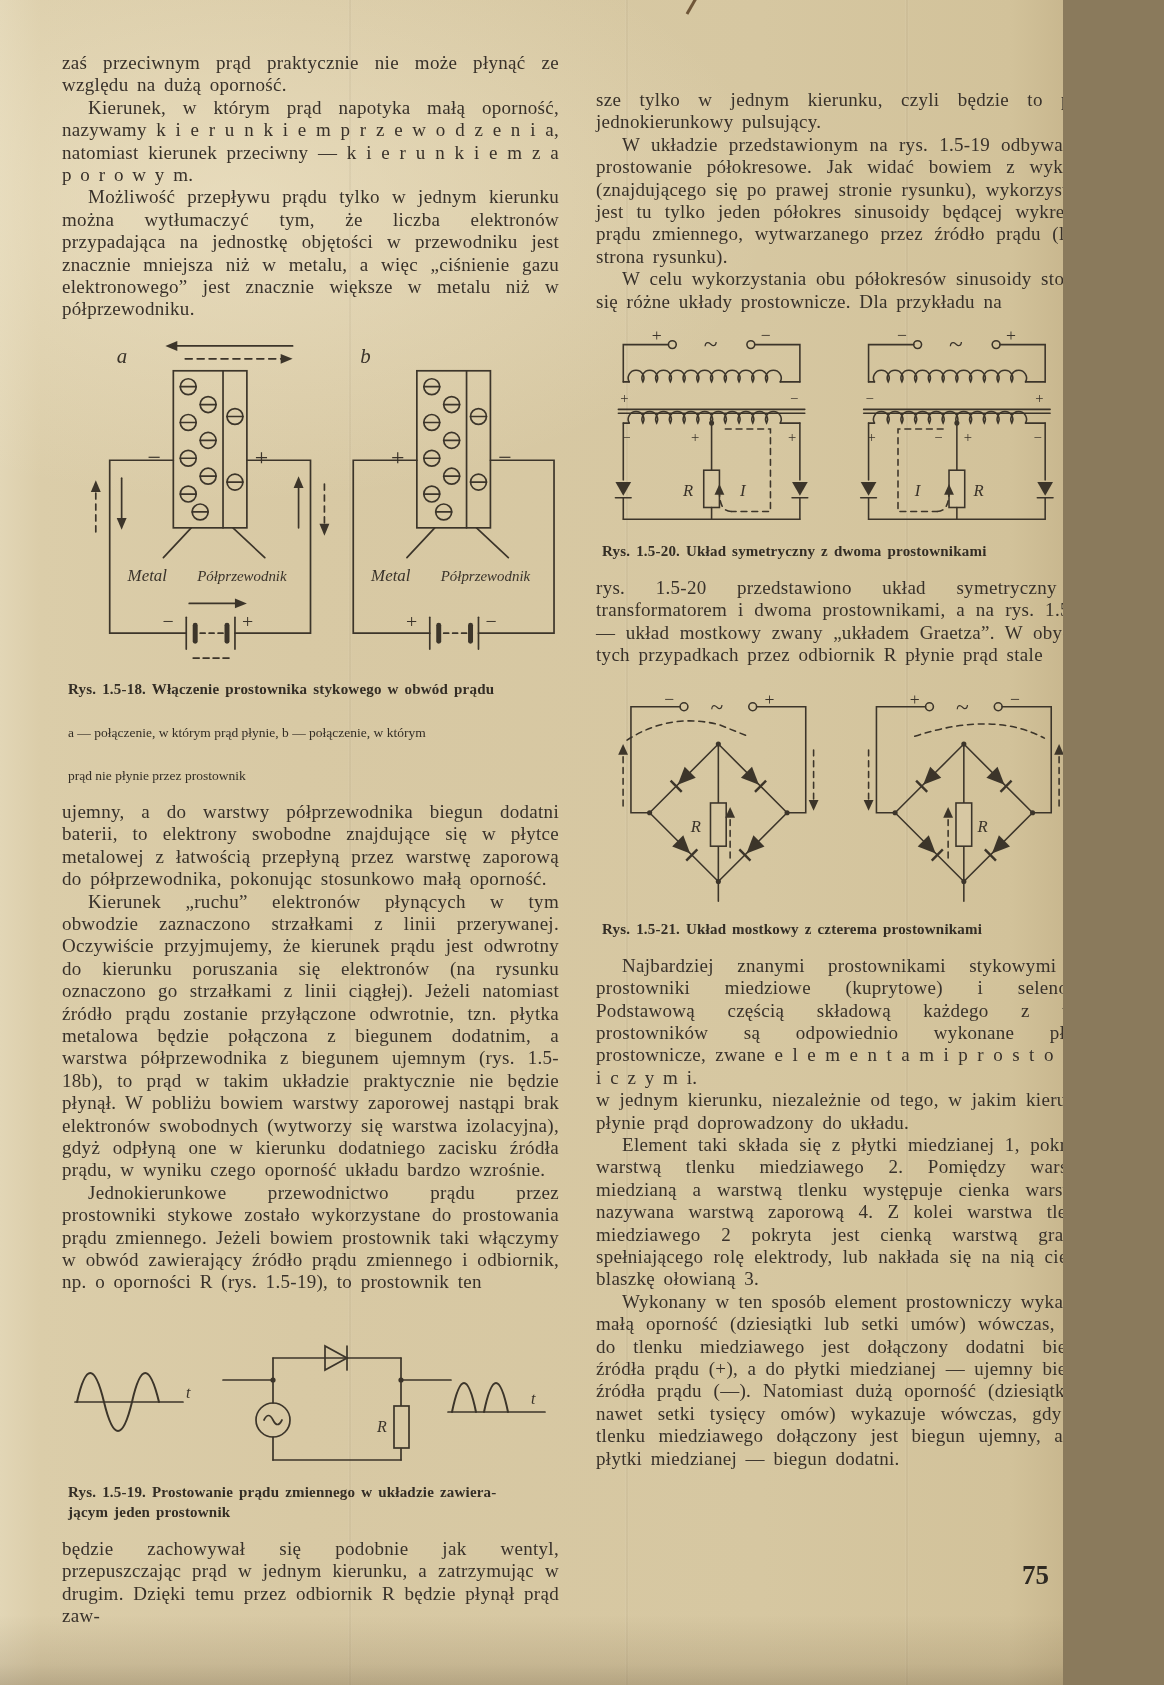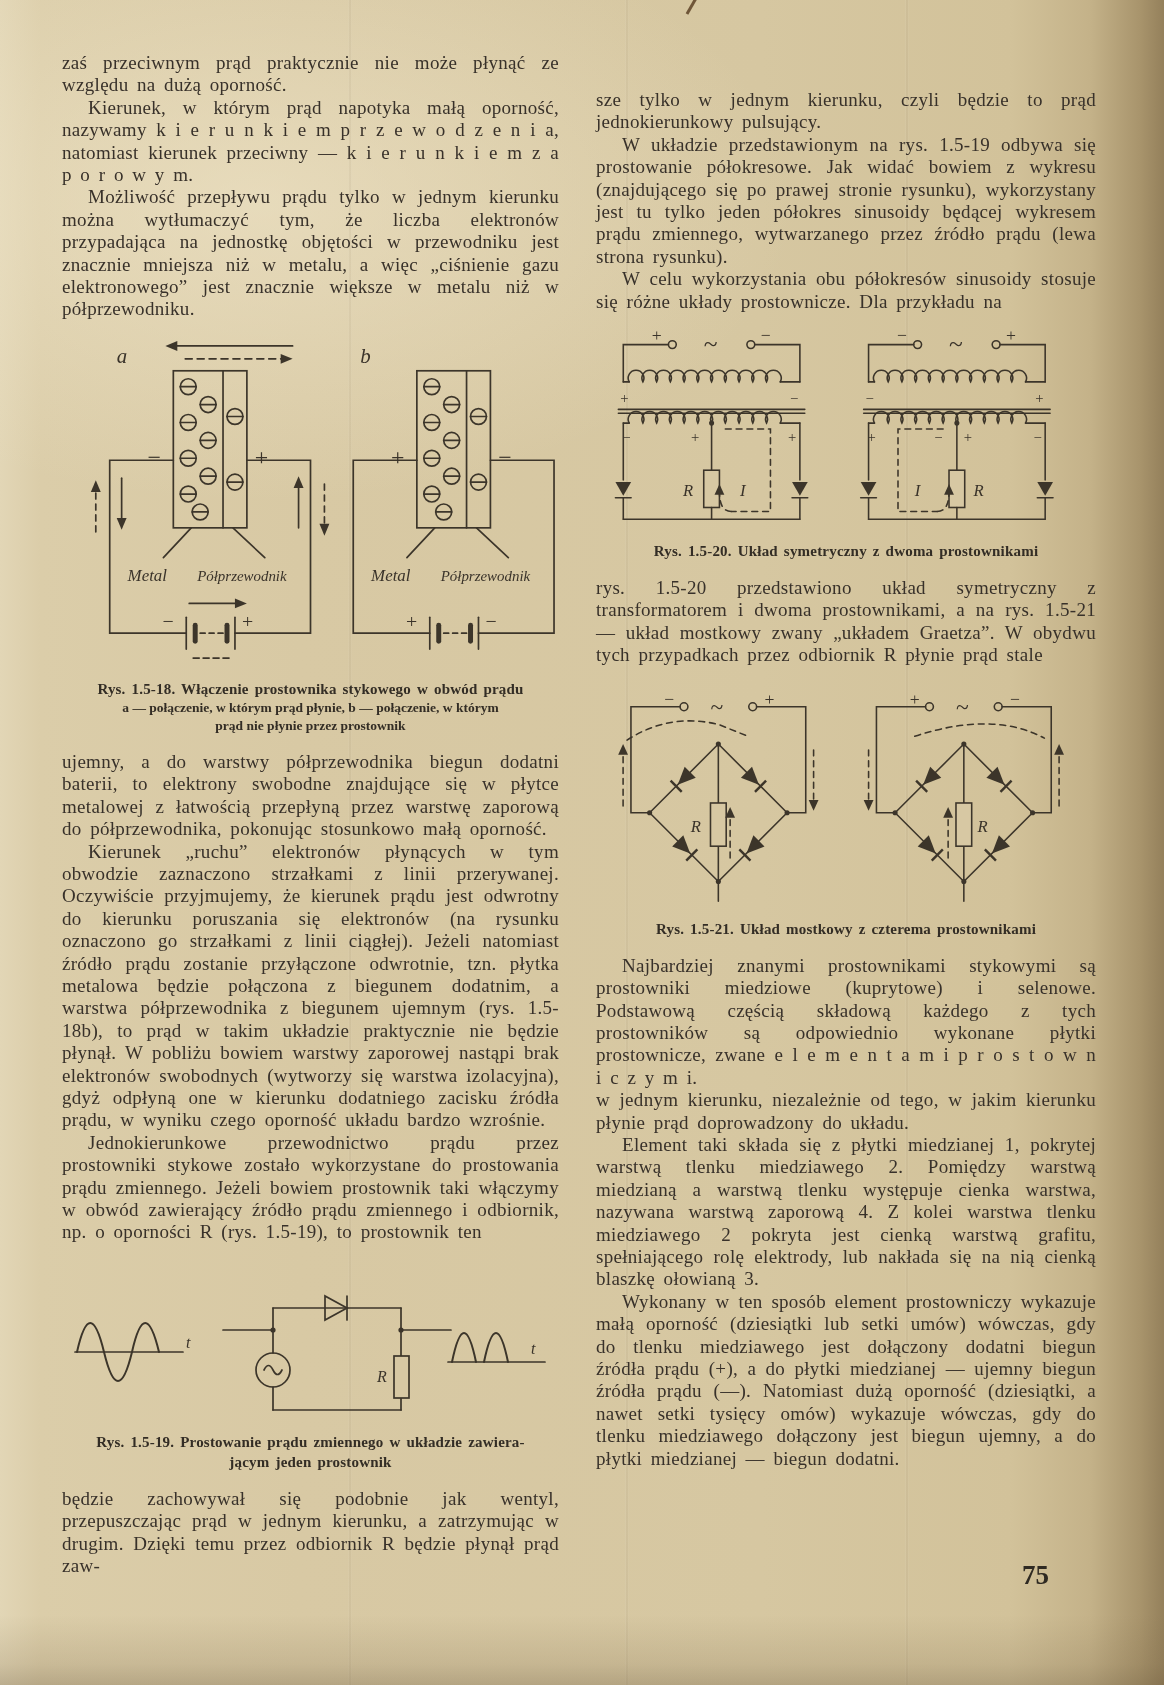--- a/index.html
+++ b/index.html
@@ -1,17 +1,17 @@
 <!DOCTYPE html>
 <html><head>
 <meta charset="utf-8">
 <style>
   html,body{margin:0;padding:0;background:#8a7a5c;}
   .page{
-    position:relative;width:1164px;height:1685px;overflow:hidden;
+    position:relative;width:1063px;height:1685px;overflow:hidden;
     background:
       radial-gradient(ellipse 900px 500px at 22% 12%, rgba(243,233,206,.55) 0%, rgba(243,233,206,0) 60%),
       linear-gradient(90deg, #e2d6b6 0px, #dbcda9 40px, #d8c9a4 300px, #d6c7a1 760px, #d2c29a 1010px, #c4b289 1090px, #a8946c 1140px, #94805b 1164px),
       #d6c7a2;
     font-family:"Liberation Serif",serif;
   }
   .page::after{content:"";position:absolute;left:0;right:0;bottom:0;height:70px;pointer-events:none;
     background:linear-gradient(180deg, rgba(120,100,70,0) 0%, rgba(120,100,70,.18) 70%, rgba(100,82,55,.30) 100%);}
   .crease{position:absolute;top:0;bottom:0;width:4px;pointer-events:none;
     background:linear-gradient(90deg, rgba(255,250,230,.12), rgba(110,92,64,.10), rgba(255,250,230,.10));}
@@ -19,23 +19,23 @@
   .col{position:absolute;top:52px;}
   .col-left{left:62px;width:497px;}
   .col-right{left:596px;width:500px;margin-top:37px;}
   p.body{
     margin:0;text-align:justify;
     font-size:19px;line-height:22.4px;color:#38312a;
     letter-spacing:.3px;word-spacing:3.5px;
   }
   p.ind{text-indent:26px;}
   figure.fig{margin:12px 0 4px;padding:0;text-align:center;}
-  .figcap{text-align:center;color:#332d25;font-weight:bold;margin:2px 6px 16px;}
+  .figcap{color:#332d25;font-weight:bold;margin:2px 6px 16px;}
   .figcap .main{font-size:15px;line-height:20px;letter-spacing:.2px;word-spacing:2px;}
-  .figcap .sub{font-size:13.5px;line-height:18px;font-weight:bold;}
+  .figcap .sub{font-size:13.5px;line-height:18px;font-weight:normal;margin-top:25px;}
   .fig svg text{font-family:"Liberation Serif",serif;fill:#3a332a;}
   .fig svg text.it{font-style:italic;}
   .pageno{position:absolute;left:1022px;top:1560px;font-weight:bold;font-size:27px;color:#2f2a22;}
 </style>
 </head>
 <body>
 
 <div class="page">
   <div class="crease" style="left:348px"></div>
   <div class="crease" style="left:625px"></div>

